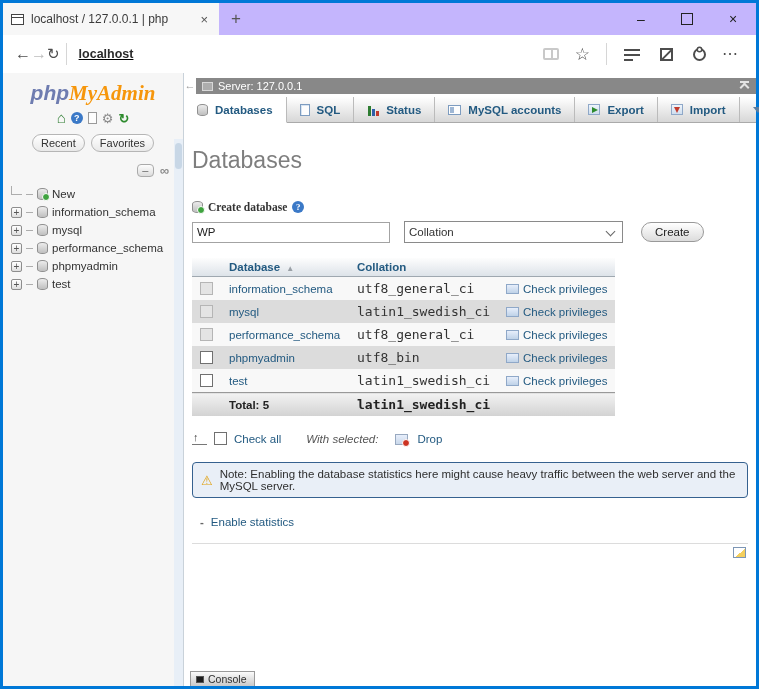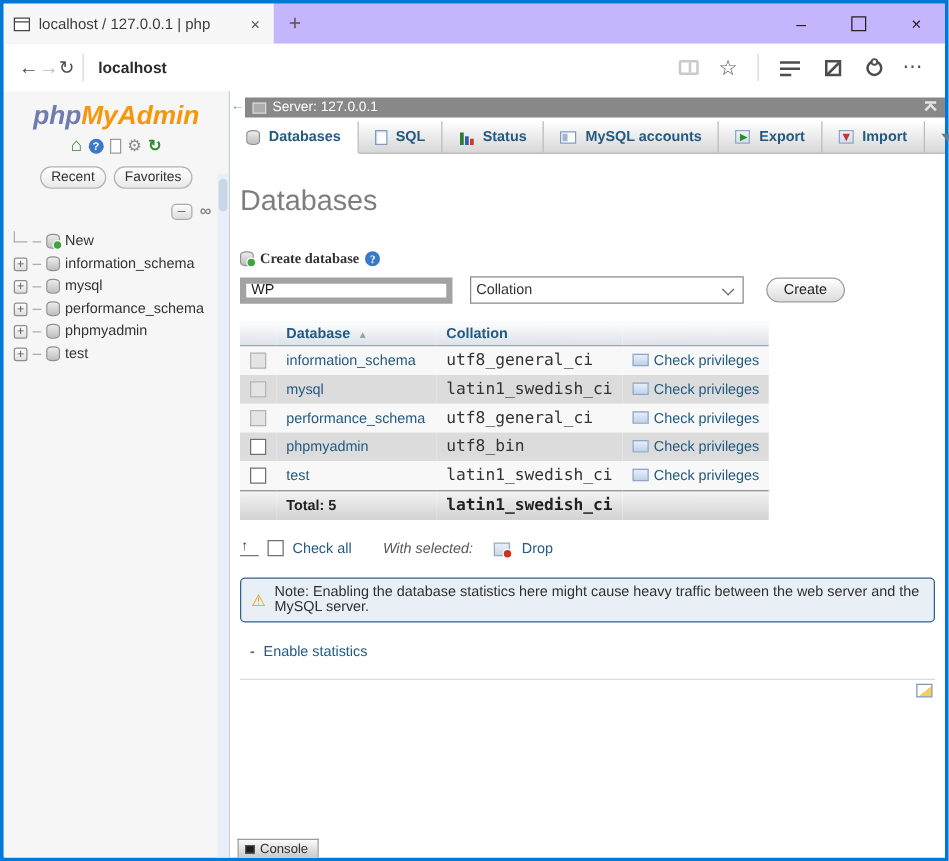--- a/index.html
+++ b/index.html
@@ -22,21 +22,21 @@
   .win-controls{margin-left:auto;display:flex;}
   .winbtn{width:46px;display:flex;align-items:center;justify-content:center;font-size:14px;color:#222;}
   .maximize-button::before{content:"";width:10px;height:10px;border:1px solid #222;display:block;}
 
   
   .navbar{height:38px;background:#fff;display:flex;align-items:center;flex:0 0 auto;padding:0 12px;}
   .navglyph{font-size:16px;color:#4d4d4d;width:30px;text-align:center;}
   .navglyph.forward-icon{color:#bdbdbd;}
   .navglyph.refresh-icon{font-size:15px;}
   .nav-sep{width:1px;height:22px;background:#d6d6d6;margin:0 6px;}
-  .urlbox{flex:1 1 auto;display:flex;align-items:flex-end;font-size:12.5px;white-space:nowrap;overflow:hidden;padding-left:6px;}
+  .urlbox{flex:1 1 auto;display:flex;align-items:flex-end;font-size:12.5px;white-space:nowrap;overflow:hidden;padding-left:6px;text-decoration:underline;}
   .url-host{color:#2b2b2b;font-weight:bold;}
   .url-path{color:#9b9b9b;}
   .reading-view-icon{width:16px;height:12px;border:2px solid #c9c9c9;border-radius:2px;position:relative;margin:0 8px 0 4px;}
   .reading-view-icon::after{content:"";position:absolute;left:50%;top:0;bottom:0;border-left:2px solid #c9c9c9;}
   .favorites-star-icon{font-size:17px;color:#4d4d4d;margin:0 8px;line-height:1;}
   .toolbar-divider{width:1px;height:22px;background:#d6d6d6;margin:0 8px;}
   .hub-icon{width:17px;height:13px;margin:0 9px;background-image:linear-gradient(#4d4d4d,#4d4d4d),linear-gradient(#4d4d4d,#4d4d4d),linear-gradient(#4d4d4d,#4d4d4d);background-size:16px 2px,16px 2px,9px 2px;background-position:0 1px,0 6px,0 11px;background-repeat:no-repeat;}
   .web-note-icon{width:13px;height:13px;border:2px solid #4d4d4d;position:relative;margin:0 10px;}
   .web-note-icon::after{content:"";position:absolute;width:13px;height:2px;background:#4d4d4d;left:-2px;top:4px;transform:rotate(-45deg);}
   .share-icon{width:13px;height:13px;border:2px solid #4d4d4d;border-radius:50%;position:relative;margin:0 10px;}
@@ -44,21 +44,21 @@
   .more-icon{font-size:16px;color:#4d4d4d;margin:0 6px;line-height:1;}
 
   
   .content{flex:1 1 auto;display:flex;min-height:0;}
   
   .sidebar{width:181px;background:#f6f6f6;border-right:1px solid #c9d2da;position:relative;flex:0 0 auto;padding-top:8px;}
   .sb-scroll{position:absolute;top:66px;bottom:0;right:0;width:9px;background:#e8eff7;}
   .sb-scroll::before{content:"";position:absolute;top:4px;left:1px;right:1px;height:26px;border-radius:4px;background:#c8d7e6;}
   .logo{text-align:center;font-size:21px;font-weight:bold;font-style:italic;letter-spacing:0;}
   .logo .lp{color:var(--logo-slate);}
-  .logo .lr{color:var(--logo-orange);}
+  .logo .lr{color:var(--logo-orange);font-family:Liberation Serif, serif;}
   .sb-icons{display:flex;justify-content:center;gap:5px;margin-top:4px;align-items:center;height:16px;}
   .home-icon::before{content:"⌂";color:#2f7d32;font-size:15px;font-weight:bold;}
   .help-icon{width:12px;height:12px;border-radius:50%;background:#3b79c7;color:#fff;font-size:9px;font-weight:bold;text-align:center;line-height:12px;}
   .help-icon::before{content:"?";}
   .doc-icon{width:9px;height:12px;background:#fdfdfd;border:1px solid #9a9a9a;}
   .gear-icon::before{content:"⚙";color:#8a8a8a;font-size:13px;}
   .refresh-nav-icon::before{content:"↻";color:#2e8b2e;font-size:13px;font-weight:bold;}
   .sb-filters{display:flex;justify-content:center;gap:6px;margin-top:8px;}
   .pill{font-size:11px;color:#333;background:linear-gradient(#ffffff,#e9e9e9);border:1px solid #b5b5b5;border-radius:9px;padding:2px 8px;}
   .sb-panelbtns{display:flex;justify-content:flex-end;gap:6px;margin:9px 14px 6px 0;align-items:center;}
@@ -96,21 +96,21 @@
   .export-icon{width:12px;height:11px;border:1px solid #8fa8c8;background:linear-gradient(#eef4fb,#cfdeee);position:relative;}
   .export-icon::after{content:"";position:absolute;right:1px;top:2px;border-left:6px solid #2e8b2e;border-top:3px solid transparent;border-bottom:3px solid transparent;}
   .import-icon{width:12px;height:11px;border:1px solid #8fa8c8;background:linear-gradient(#eef4fb,#cfdeee);position:relative;}
   .import-icon::after{content:"";position:absolute;left:2px;top:2px;border-top:6px solid #c23b2e;border-left:3px solid transparent;border-right:3px solid transparent;}
   .caret-down-icon{width:0;height:0;border-left:5px solid transparent;border-right:5px solid transparent;border-top:6px solid #5a7da0;}
 
   .page{flex:1 1 auto;position:relative;overflow:hidden;padding:0 8px;}
   .page-heading{font-size:23px;color:#7e7e7e;margin:24px 0 0 0;font-weight:normal;}
   .create-label{display:flex;align-items:center;gap:5px;margin-top:27px;font-size:11.5px;font-weight:bold;color:#333;font-family:Liberation Serif, serif;}
   .create-row{display:flex;align-items:center;margin-top:8px;}
-  .create-input{width:170px;height:21px;border:5px solid #a3a3a3;font-size:11.5px;padding:0 4px;font-family:"Liberation Sans",sans-serif;color:#222;}
+  .create-input{width:198px;height:21px;border:1px solid #a3a3a3;font-size:11.5px;padding:0 4px;font-family:"Liberation Sans",sans-serif;color:#222;}
   .select-wrap{position:relative;margin-left:14px;}
   .select-wrap select{width:219px;height:22px;border:1px solid #8a8a8a;background:#fff;font-size:11.5px;color:#333;padding:0 4px;appearance:none;-webkit-appearance:none;font-family:"Liberation Sans",sans-serif;}
   .select-wrap::after{content:"";position:absolute;right:9px;top:7px;width:6px;height:6px;border:solid #666;border-width:0 1px 1px 0;transform:rotate(45deg);pointer-events:none;}
   .create-btn{margin-left:18px;font-size:11.5px;color:#222;background:linear-gradient(#ffffff,#dcdcdc);border:1px solid #999;border-radius:11px;padding:3px 13px;font-family:"Liberation Sans",sans-serif;}
 
   table.db{border-collapse:collapse;margin-top:15px;font-size:11.5px;}
   table.db th, table.db td{padding:4px 8px;text-align:left;vertical-align:middle;}
   table.db thead th{background:linear-gradient(#fdfdfd,#dde3e9);color:var(--link);font-weight:bold;border-bottom:1px solid #9fa8b0;padding-top:3px;padding-bottom:3px;}
   th.cb,td.cb{width:22px;padding-right:2px;}
   td.dbname{width:128px;}

